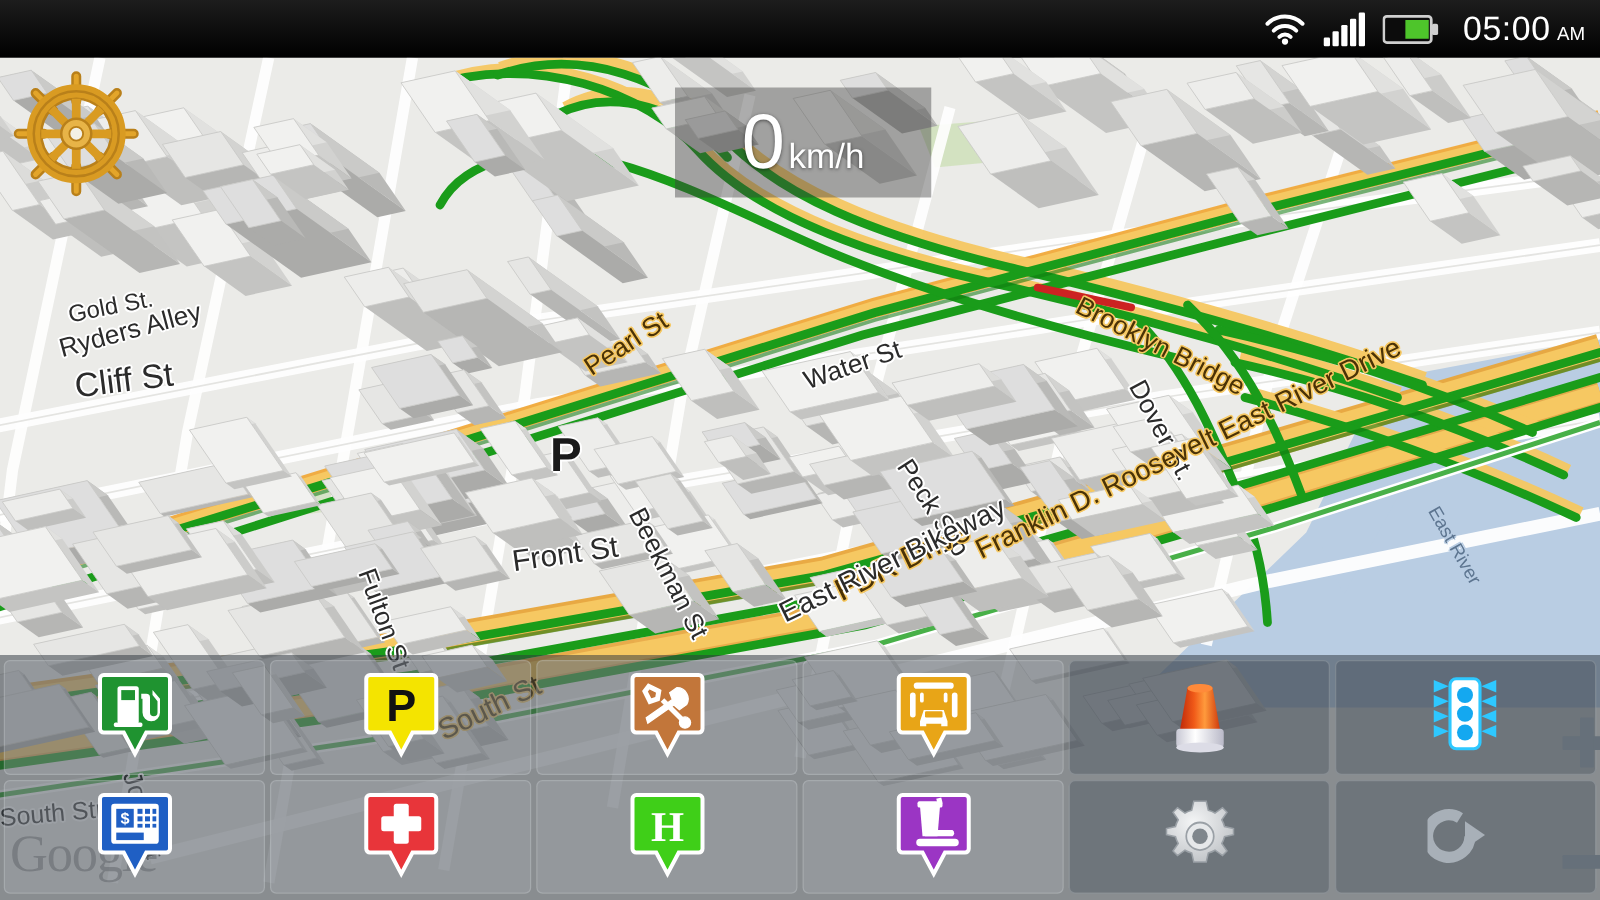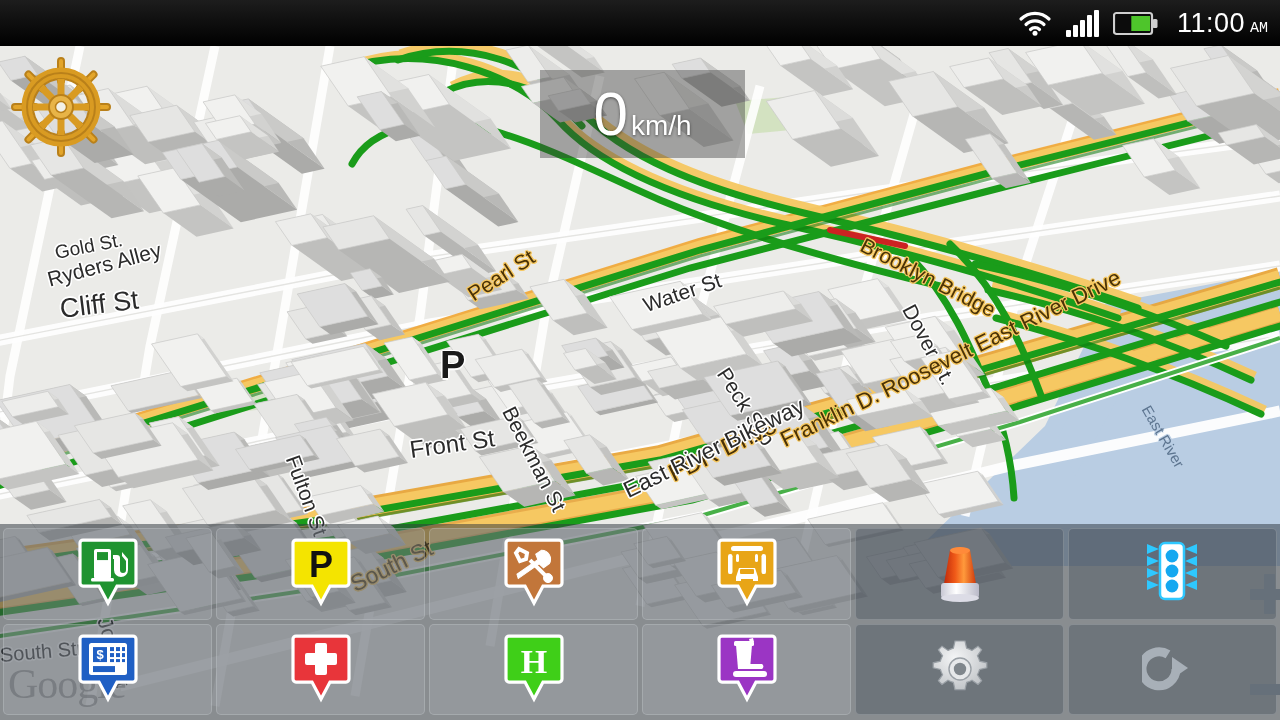--- a/index.html
+++ b/index.html
@@ -10,21 +10,21 @@
 
   
   #statusbar{
     position:absolute; left:0; top:0; width:1280px; height:46px; z-index:60;
     background:linear-gradient(to bottom,#1d1d1d 0%,#111 40%,#000 100%);
     display:flex; align-items:center; justify-content:flex-end; padding-right:12px;
   }
   #statusbar .sb-icon{ margin-left:14px; display:flex; align-items:flex-end; }
   #clock{ color:#fff; font-size:27px; margin-left:18px; letter-spacing:.5px;
           font-weight:400; display:flex; align-items:baseline; }
-  #clock .ampm{ font-size:15px; margin-left:5px; letter-spacing:0;font-family:Liberation Mono, monospace; }
+  #clock .ampm{ font-size:15px; margin-left:5px; letter-spacing:0; }
 
   .sig-bar{ width:5px; background:#fff; margin-right:2px; border-radius:1px; }
 
   
   #map{ position:absolute; left:0; top:46px; width:1280px; height:674px;
         background:#e8e8e6; overflow:hidden; }
   #map svg{ display:block; }
 
   .maplabel{
     position:absolute; color:#2b2b2b; white-space:nowrap;
@@ -1439,21 +1439,21 @@
       <span class="sig-bar" style="height:27px;margin-right:0"></span>
     </span>
     <span class="sb-icon">
       <svg width="46" height="25" viewBox="0 0 46 25">
         <rect x="1" y="2" width="38" height="21" rx="2.5" fill="#0c0c0c" stroke="#cfcfcf" stroke-width="2.2"></rect>
         <rect x="39.5" y="8" width="5" height="9" rx="1.5" fill="#cfcfcf"></rect>
         <rect id="batt-fill" x="18.299999999999997" y="5" width="18.700000000000003" height="15" fill="#4ec52b"></rect>
       </svg>
     </span>
     <span id="clock">
-      <span>11:00</span>
+      <span>05:00</span>
       <span class="ampm">AM</span>
     </span>
   </div>
 
   <div id="toolbar">
       <div class="tb-btn" title="Gas station" style="grid-area: 1 / 1;">
         <span style="display: flex; align-items: center; justify-content: center;">
           <svg class="ico" width="62" height="73.16" viewBox="0 0 62 73">
             <path d="M6,3 H56 A3,3 0 0 1 59,6 V46 A3,3 0 0 1 56,49 H40 L31,66 L22,49 H6 A3,3 0 0 1 3,46 V6 A3,3 0 0 1 6,3 Z" fill="#1f9330" stroke="#ffffff" stroke-width="3.2"></path>
             <g fill="#ffffff">

